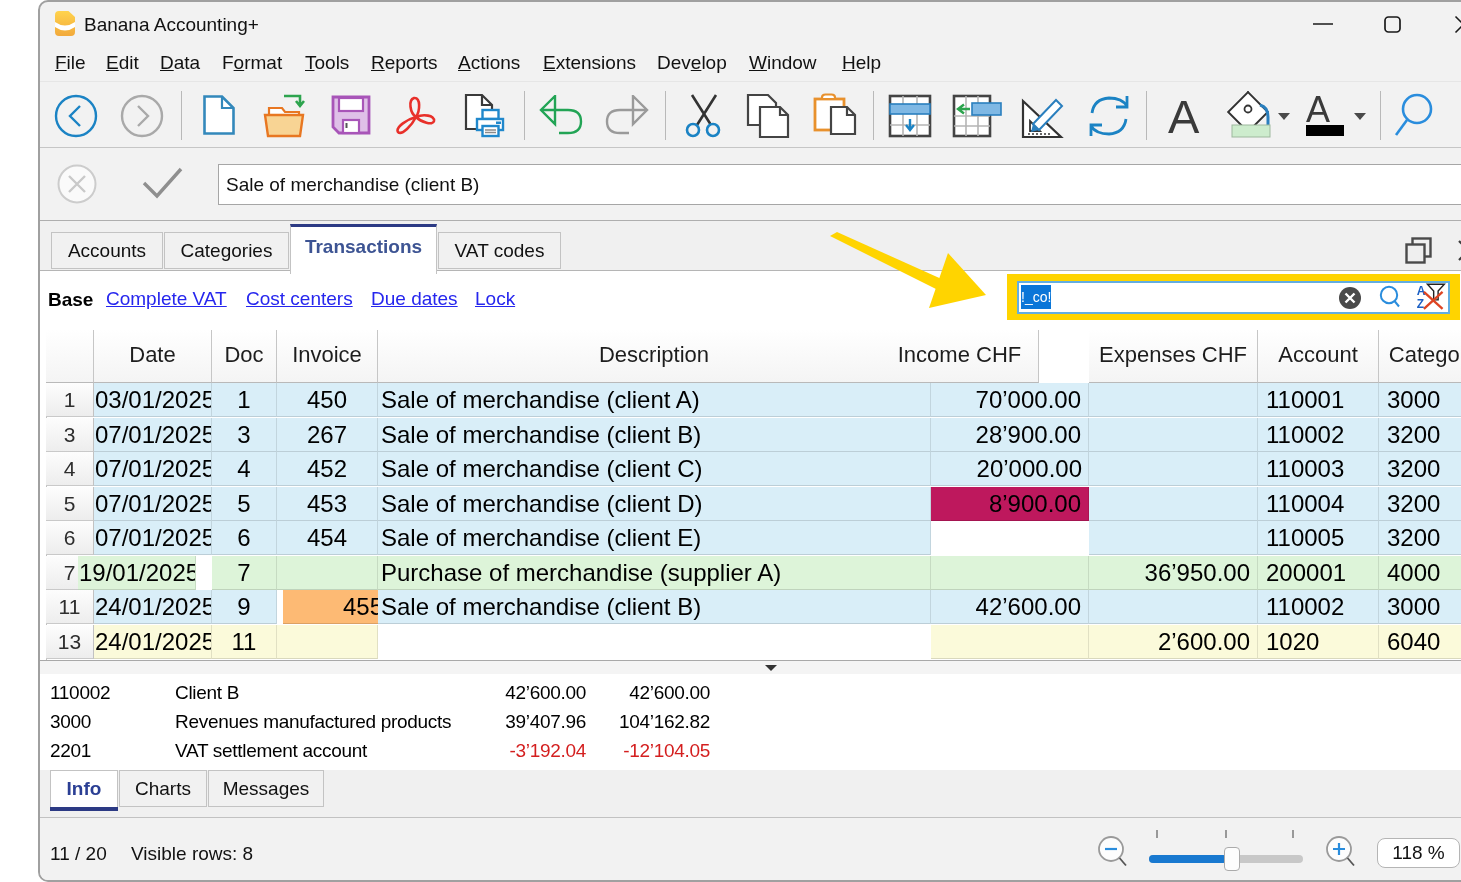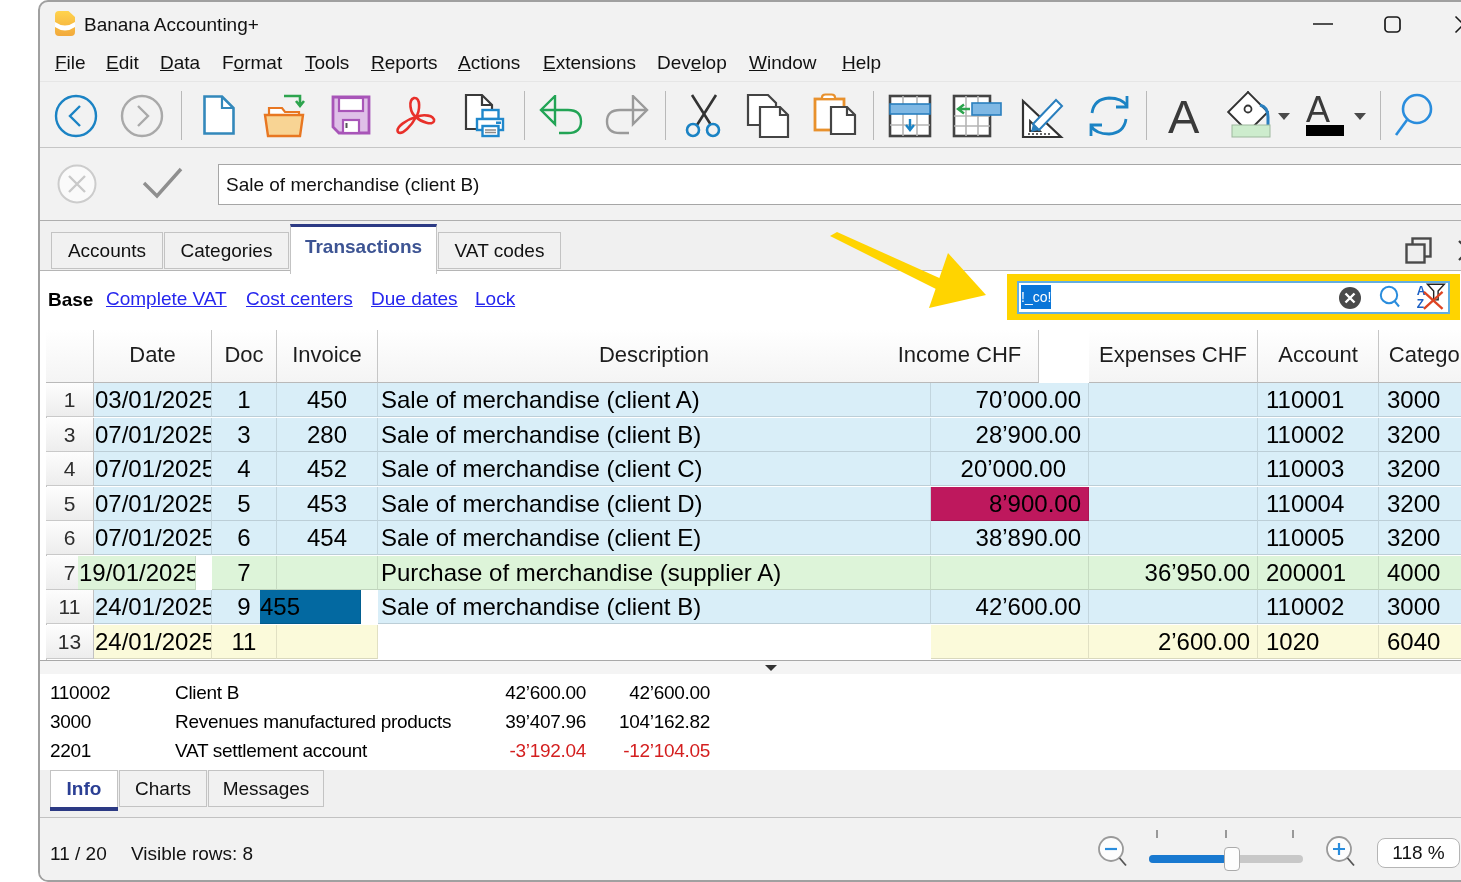--- a/index.html
+++ b/index.html
@@ -308,34 +308,34 @@
           <div class="cell" style="left:332px;width:553px;background:#d9eef8;padding-left:3px;">Sale of merchandise (client A)</div>
           <div class="cell" style="left:885px;width:158px;background:#d9eef8;text-align:right;padding-right:7px;">70’000.00</div>
           <div class="cell" style="left:1043px;width:169px;background:#d9eef8;text-align:right;padding-right:7px;"></div>
           <div class="cell" style="left:1212px;width:121px;background:#d9eef8;padding-left:8px;">110001</div>
           <div class="cell" style="left:1333px;width:110px;background:#d9eef8;padding-left:8px;">3000</div>
         </div>
         <div class="row" style="top:87.5px">
           <div class="cell ncell" style="left:0px;width:48px;">3</div>
           <div class="cell" style="left:48px;width:118px;background:#d9eef8;padding-left:1px;">07/01/2025</div>
           <div class="cell" style="left:166px;width:65px;background:#d9eef8;text-align:center;">3</div>
-          <div class="cell" style="left:231px;width:101px;background:#d9eef8;text-align:center;">280</div>
+          <div class="cell" style="left:231px;width:101px;background:#d9eef8;text-align:center;">267</div>
           <div class="cell" style="left:332px;width:553px;background:#d9eef8;padding-left:3px;">Sale of merchandise (client B)</div>
           <div class="cell" style="left:885px;width:158px;background:#d9eef8;text-align:right;padding-right:7px;">28’900.00</div>
           <div class="cell" style="left:1043px;width:169px;background:#d9eef8;text-align:right;padding-right:7px;"></div>
           <div class="cell" style="left:1212px;width:121px;background:#d9eef8;padding-left:8px;">110002</div>
           <div class="cell" style="left:1333px;width:110px;background:#d9eef8;padding-left:8px;">3200</div>
         </div>
         <div class="row" style="top:122px">
           <div class="cell ncell" style="left:0px;width:48px;">4</div>
           <div class="cell" style="left:48px;width:118px;background:#d9eef8;padding-left:1px;">07/01/2025</div>
           <div class="cell" style="left:166px;width:65px;background:#d9eef8;text-align:center;">4</div>
           <div class="cell" style="left:231px;width:101px;background:#d9eef8;text-align:center;">452</div>
           <div class="cell" style="left:332px;width:553px;background:#d9eef8;padding-left:3px;">Sale of merchandise (client C)</div>
-          <div class="cell" style="left:885px;width:158px;background:#d9eef8;text-align:right;padding-right:22px;">20’000.00</div>
+          <div class="cell" style="left:885px;width:158px;background:#d9eef8;text-align:right;padding-right:6px;">20’000.00</div>
           <div class="cell" style="left:1043px;width:169px;background:#d9eef8;text-align:right;padding-right:7px;"></div>
           <div class="cell" style="left:1212px;width:121px;background:#d9eef8;padding-left:8px;">110003</div>
           <div class="cell" style="left:1333px;width:110px;background:#d9eef8;padding-left:8px;">3200</div>
         </div>
         <div class="row" style="top:156.5px">
           <div class="cell ncell" style="left:0px;width:48px;">5</div>
           <div class="cell" style="left:48px;width:118px;background:#d9eef8;padding-left:1px;">07/01/2025</div>
           <div class="cell" style="left:166px;width:65px;background:#d9eef8;text-align:center;">5</div>
           <div class="cell" style="left:231px;width:101px;background:#d9eef8;text-align:center;">453</div>
           <div class="cell" style="left:332px;width:553px;background:#d9eef8;padding-left:3px;">Sale of merchandise (client D)</div>
@@ -343,41 +343,40 @@
           <div class="cell" style="left:1043px;width:169px;background:#d9eef8;text-align:right;padding-right:7px;"></div>
           <div class="cell" style="left:1212px;width:121px;background:#d9eef8;padding-left:8px;">110004</div>
           <div class="cell" style="left:1333px;width:110px;background:#d9eef8;padding-left:8px;">3200</div>
         </div>
         <div class="row" style="top:191px">
           <div class="cell ncell" style="left:0px;width:48px;">6</div>
           <div class="cell" style="left:48px;width:118px;background:#d9eef8;padding-left:1px;">07/01/2025</div>
           <div class="cell" style="left:166px;width:65px;background:#d9eef8;text-align:center;">6</div>
           <div class="cell" style="left:231px;width:101px;background:#d9eef8;text-align:center;">454</div>
           <div class="cell" style="left:332px;width:553px;background:#d9eef8;padding-left:3px;">Sale of merchandise (client E)</div>
-          <div class="cell" style="left:885px;width:158px;background:#d9eef8;text-align:right;padding-right:7px;">38’890.00</div>
           <div class="cell" style="left:1043px;width:169px;background:#d9eef8;text-align:right;padding-right:7px;"></div>
           <div class="cell" style="left:1212px;width:121px;background:#d9eef8;padding-left:8px;">110005</div>
           <div class="cell" style="left:1333px;width:110px;background:#d9eef8;padding-left:8px;">3200</div>
         </div>
         <div class="row" style="top:225.5px">
           <div class="cell ncell" style="left:0px;width:48px;">7</div>
           <div class="cell" style="left:32px;width:118px;background:#ddf4d9;padding-left:1px;">19/01/2025</div>
           <div class="cell" style="left:166px;width:65px;background:#ddf4d9;text-align:center;">7</div>
           <div class="cell" style="left:231px;width:101px;background:#ddf4d9;text-align:center;"></div>
           <div class="cell" style="left:332px;width:553px;background:#ddf4d9;padding-left:3px;">Purchase of merchandise (supplier A)</div>
           <div class="cell" style="left:885px;width:158px;background:#ddf4d9;text-align:right;padding-right:7px;"></div>
           <div class="cell" style="left:1043px;width:169px;background:#ddf4d9;text-align:right;padding-right:7px;">36’950.00</div>
           <div class="cell" style="left:1212px;width:121px;background:#ddf4d9;padding-left:8px;">200001</div>
           <div class="cell" style="left:1333px;width:110px;background:#ddf4d9;padding-left:8px;">4000</div>
         </div>
         <div class="row" style="top:260px">
           <div class="cell ncell" style="left:0px;width:48px;">11</div>
           <div class="cell" style="left:48px;width:118px;background:#d9eef8;padding-left:1px;">24/01/2025</div>
           <div class="cell" style="left:166px;width:65px;background:#d9eef8;text-align:center;">9</div>
-          <div class="cell" style="left:214px;width:101px;background:#0369a1;text-align:left;">455</div>
+          <div class="cell" style="left:237px;width:101px;background:#fdba74;text-align:right;">455</div>
           <div class="cell" style="left:332px;width:553px;background:#d9eef8;padding-left:3px;">Sale of merchandise (client B)</div>
           <div class="cell" style="left:885px;width:158px;background:#d9eef8;text-align:right;padding-right:7px;">42’600.00</div>
           <div class="cell" style="left:1043px;width:169px;background:#d9eef8;text-align:right;padding-right:7px;"></div>
           <div class="cell" style="left:1212px;width:121px;background:#d9eef8;padding-left:8px;">110002</div>
           <div class="cell" style="left:1333px;width:110px;background:#d9eef8;padding-left:8px;">3000</div>
         </div>
         <div class="row" style="top:294.5px">
           <div class="cell ncell" style="left:0px;width:48px;">13</div>
           <div class="cell" style="left:48px;width:118px;background:#fbfada;padding-left:1px;">24/01/2025</div>
           <div class="cell" style="left:166px;width:65px;background:#fbfada;text-align:center;">11</div>

